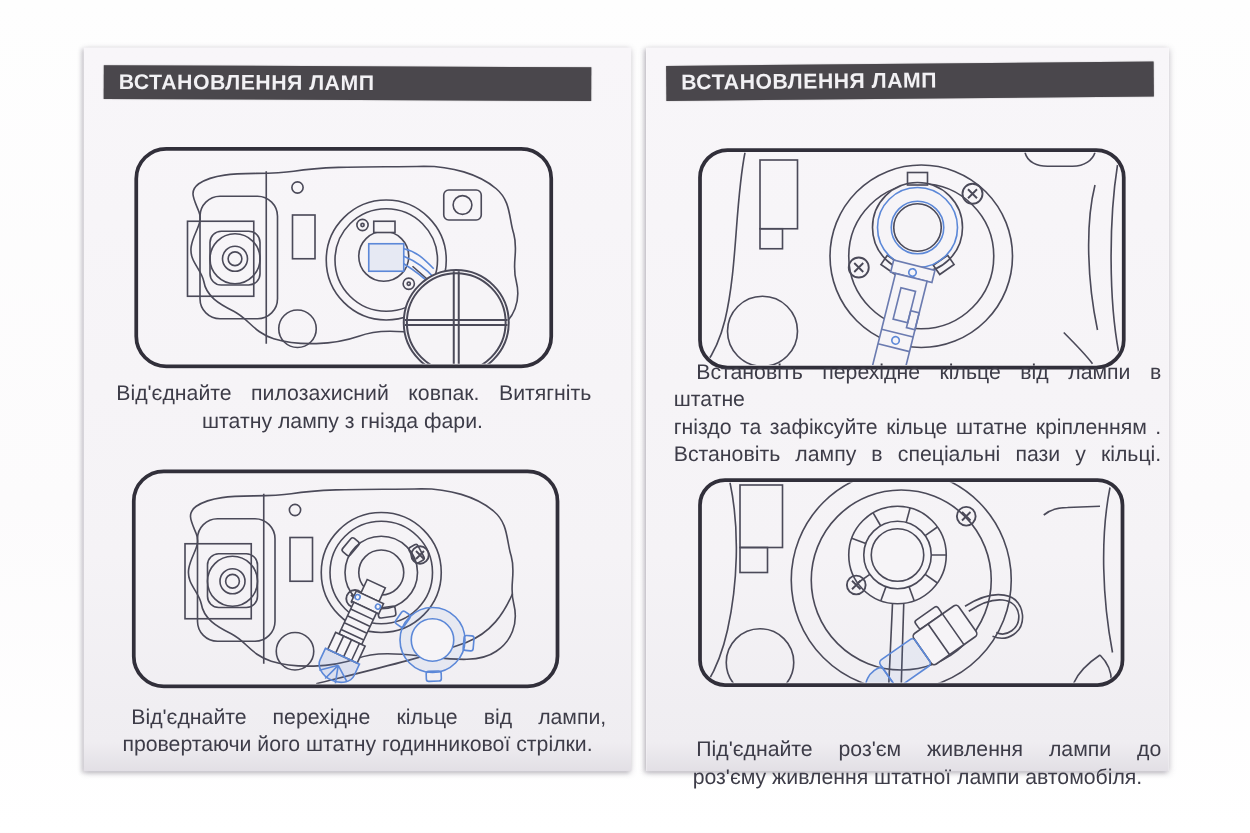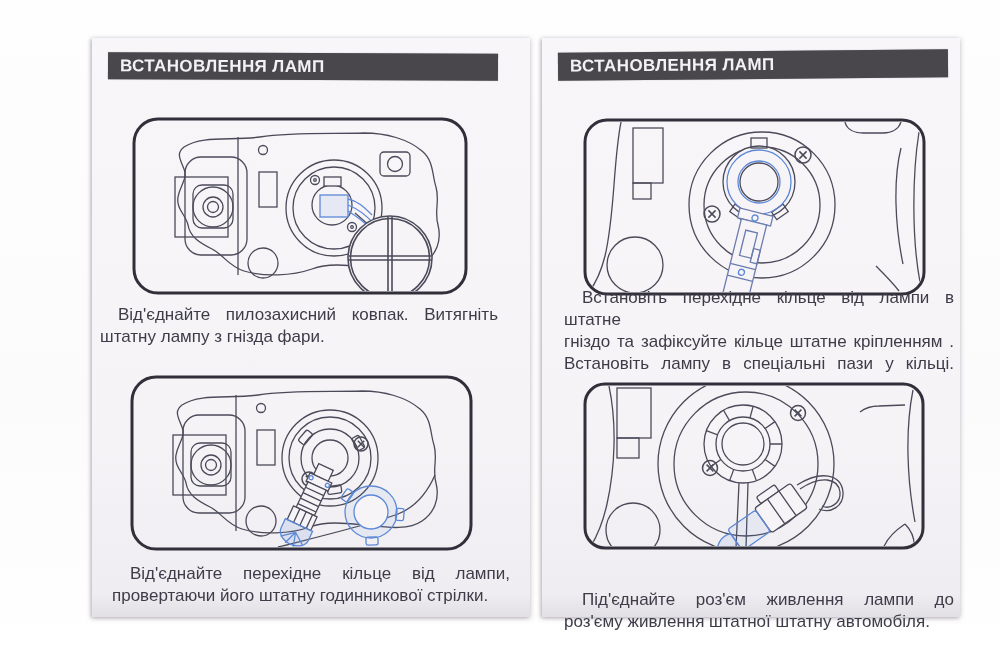--- a/index.html
+++ b/index.html
@@ -1,28 +1,28 @@
 <!DOCTYPE html>
 <html><head>
 <meta charset="utf-8">
 <style>
   html,body{margin:0;padding:0;background:#fdfdfe;}
   .stage{position:relative;width:1000px;height:666px;overflow:hidden;
          background:linear-gradient(180deg,#fefefe 0%,#fcfbfc 60%,#ffffff 100%);
          font-family:"Liberation Sans",sans-serif;}
   .page{position:absolute;
         background:linear-gradient(180deg,#f8f6f9 0%,#f5f3f6 70%,#efedf1 96%,#e2dfe5 100%);
-        box-shadow:0 1px 5px rgba(110,105,120,.45), -2px 1px 3px rgba(90,85,100,.18);margin-left:25px;}
+        box-shadow:0 1px 5px rgba(110,105,120,.45), -2px 1px 3px rgba(90,85,100,.18);}
   .bar{position:absolute;background:#4a474c;display:flex;align-items:center;
        box-shadow:0 0 1px rgba(0,0,0,.4);}
   .bar-label{color:#f2f1f4;font-size:17px;font-weight:bold;letter-spacing:.4px;
              padding-left:12px;white-space:nowrap;}
   .illo{position:absolute;margin:0;}
   .caption{position:absolute;color:#3d3c48;font-size:17px;line-height:22px;}
-  .cap-line{white-space:normal;}
+  .cap-line{white-space:normal;text-align:center;}
   .jl{text-align:justify;text-align-last:justify;}
   .ind{text-indent:18px;}
   svg{display:block;}
 </style>
 </head>
 <body>
 
 <div class="stage">
 
   <section class="page" style="left:67px;top:38px;width:438px;height:579px">
@@ -312,17 +312,17 @@
               <rect x="-56" y="-13" width="34" height="26" rx="3" fill="rgba(92,136,216,0.08)"></rect>
               <path d="M-56 -8 C-66 -12 -76 -6 -80 4 C-82 12 -74 18 -64 14 L-56 9 Z" fill="rgba(92,136,216,0.12)"></path>
             </g>
           </g>
         </g>
       </svg>
     </figure>
 
     <div class="caption" style="left:22px;top:551px;width:390px">
       <div class="cap-line jl ind">Під'єднайте роз'єм живлення лампи до</div>
-      <div class="cap-line">роз'єму живлення штатної штатну автомобіля.</div>
+      <div class="cap-line">роз'єму живлення штатної лампи автомобіля.</div>
     </div>
   </section>
 
 </div>
 
 </body></html>

